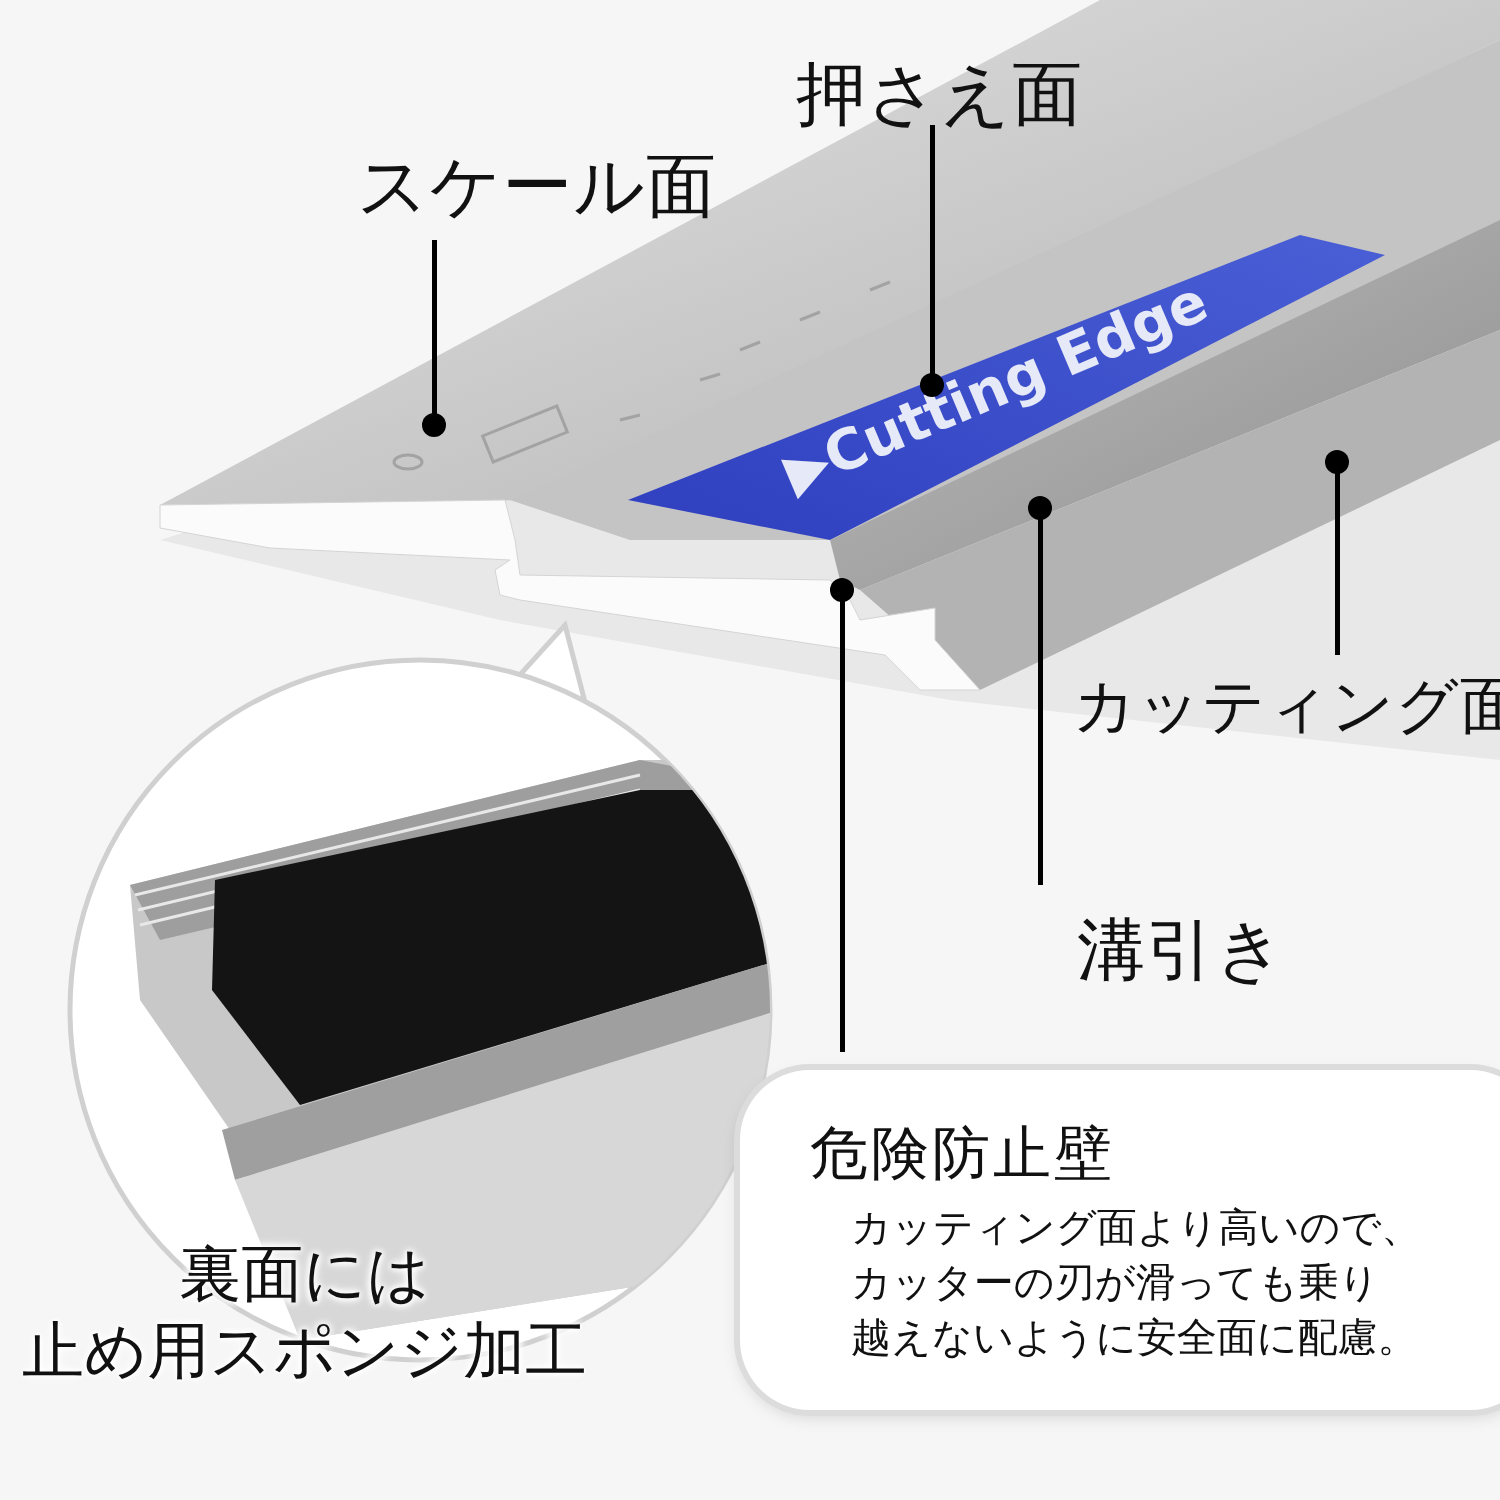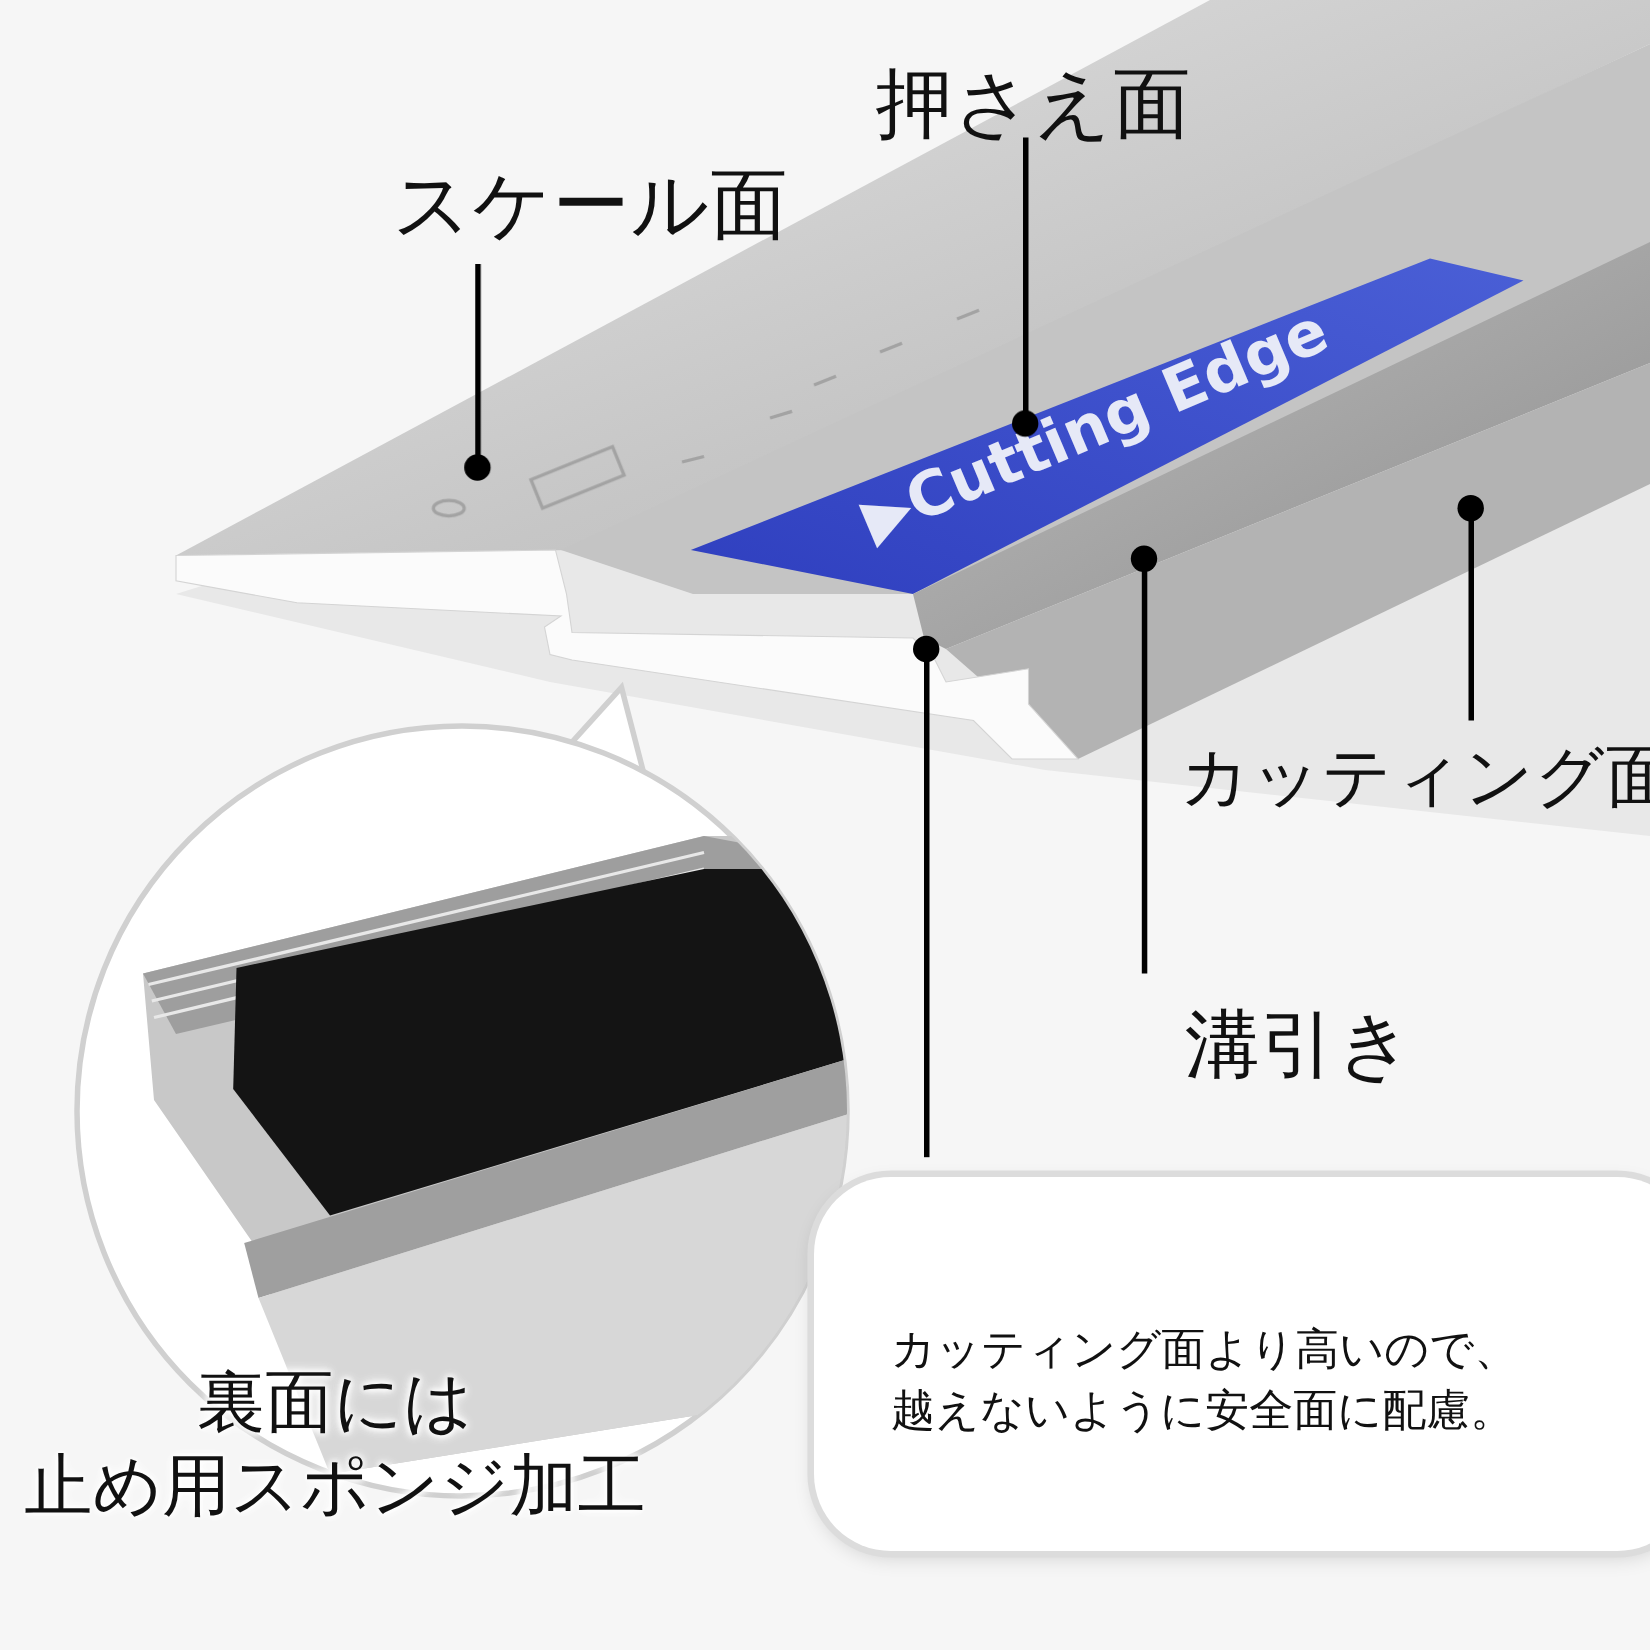--- a/index.html
+++ b/index.html
@@ -20,21 +20,21 @@
       position: absolute; color: #e6e9f7; font-size: 56px; font-weight: bold; white-space: nowrap;
       transform-origin: left bottom;
     }
     .callout-box {
       position: absolute; left: 740px; top: 1070px; width: 800px; height: 340px;
       background: #fff; border-radius: 70px;
       box-shadow: 0 0 0 6px #dcdcdc, 0 6px 18px rgba(0,0,0,0.15);
     }
     .callout-title { position: absolute; left: 70px; top: 45px; font-size: 58px; letter-spacing: 3px; }
     .callout-body { position: absolute; left: 70px; top: 130px; font-size: 40px; line-height: 55px; }
-    .callout-body div { white-space: nowrap; }
+    .callout-body div { white-space: nowrap; margin-left: 41px; }
     .back-text {
       position: absolute; left: 22px; top: 1235px; font-size: 62px; line-height: 77px;
       text-shadow: 0 0 6px #fff, 0 0 6px #fff, 0 0 10px #fff, 0 0 12px #fff;
     }
     .back-text div { white-space: nowrap; text-align: center; }
   </style>
 </head>
 <body>
 
 <div class="stage">
@@ -115,22 +115,24 @@
   <div class="leader" style="left:1335px; top:470px; height:185px;"></div>
   <div class="dot" style="left:1325px; top:450px;"></div>
 
   <div class="leader" style="left:1038px; top:510px; height:375px;"></div>
   <div class="dot" style="left:1028px; top:496px;"></div>
 
   <div class="leader" style="left:840px; top:592px; height:460px;"></div>
   <div class="dot" style="left:830px; top:578px;"></div>
 
   <div class="callout-box">
+    <div class="callout-title">危険防止壁</div>
     <div class="callout-body">
       <div>カッティング面より高いので、</div>
+      <div>カッターの刃が滑っても乗り</div>
       <div>越えないように安全面に配慮。</div>
     </div>
   </div>
 
   <div class="back-text">
     <div>裏面には</div>
     <div>止め用スポンジ加工</div>
   </div>
 </div>
 

